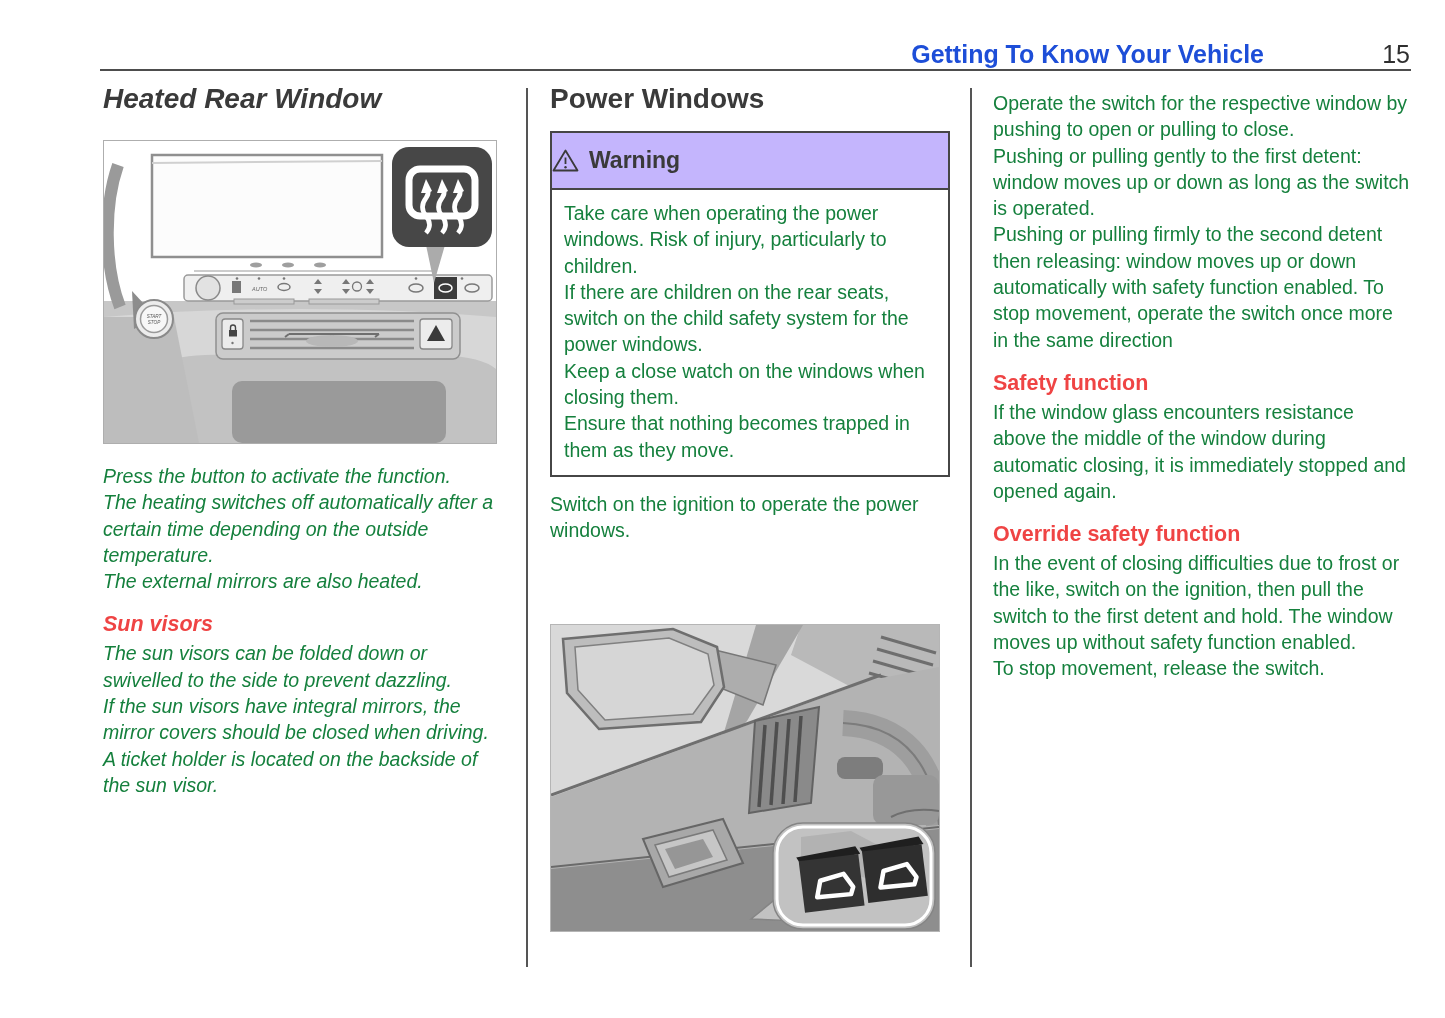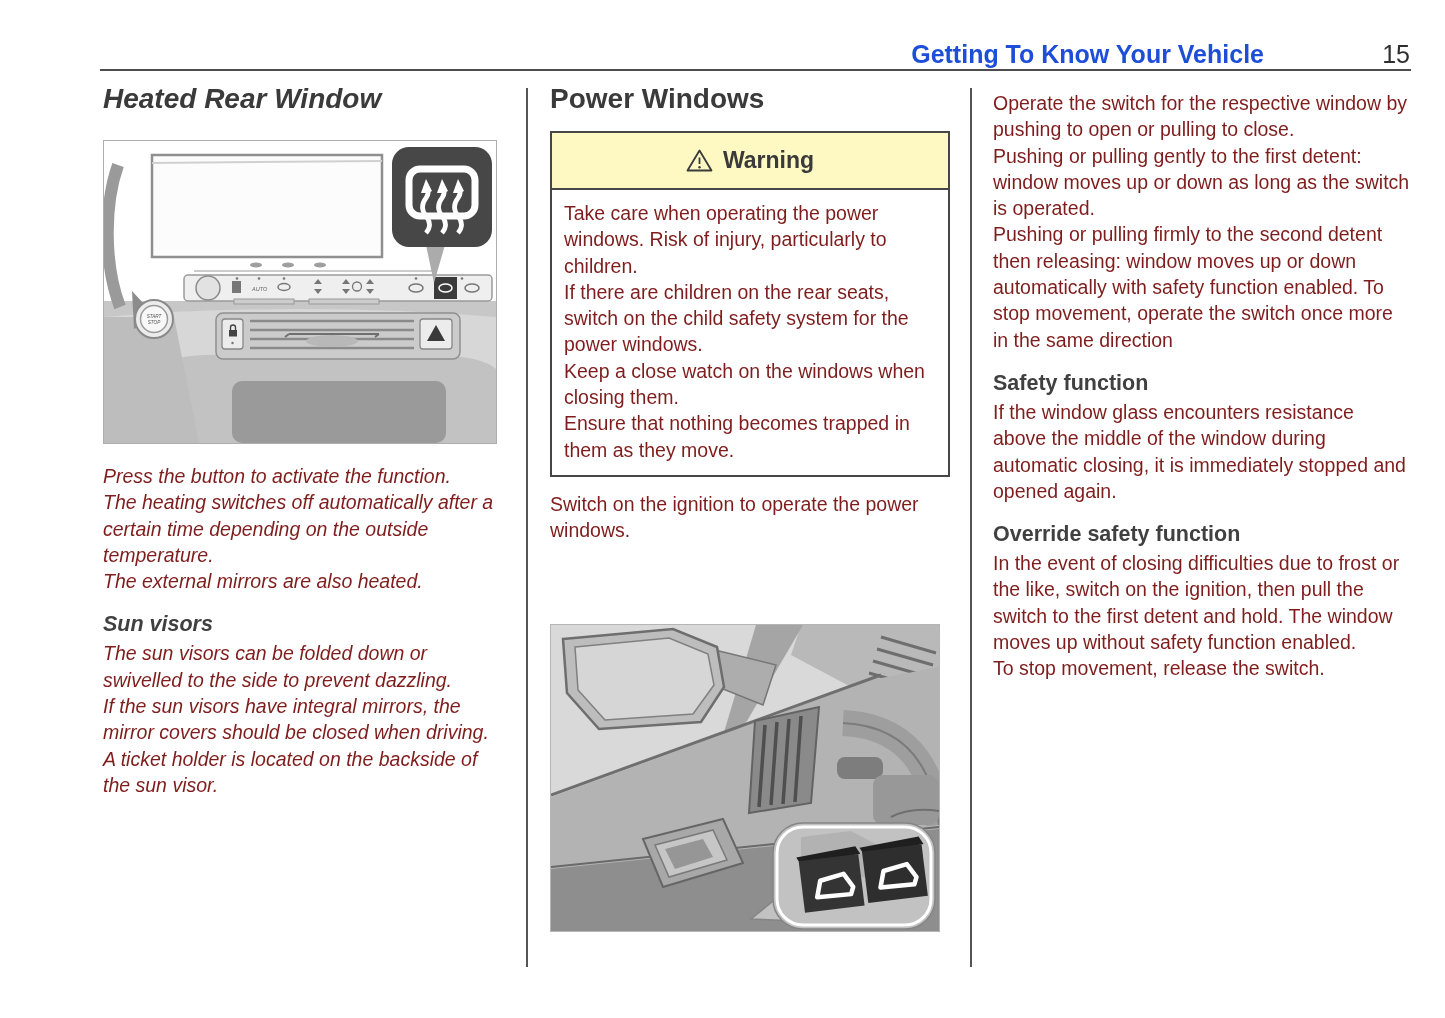--- a/index.html
+++ b/index.html
@@ -9,29 +9,29 @@
   .page-number{position:absolute;top:40px;right:35px;font-size:25px;font-weight:normal;color:#2f2f2f;margin-left:6px;}
   .header-rule{position:absolute;top:69px;left:100px;width:1311px;height:2px;background:#4d4d4d;}
   .vdivider{position:absolute;top:88px;width:2px;height:879px;background:#555555;}
   .vdivider.d1{left:526px;}
   .vdivider.d2{left:970px;}
   .col{position:absolute;top:82px;}
   .col1{left:103px;width:400px;font-style:italic;}
   .col2{left:550px;width:400px;}
   .col3{left:993px;width:418px;top:90px;}
   h1{font-size:28px;line-height:34px;font-weight:bold;margin:0;color:#3a3a3a;}
-  h2{font-size:21.5px;line-height:26px;font-weight:bold;margin:17px 0 3px 0;color:#404040;}
-  p{font-size:19.5px;line-height:26.3px;margin:0;color:#7f1d1d;}
+  h2{font-size:21.5px;line-height:26px;font-weight:bold;margin:17px 0 3px 0;color:#ef4444;}
+  p{font-size:19.5px;line-height:26.3px;margin:0;color:#15803d;}
   figure{margin:0;padding:0;background:#ffffff;}
   .fig1{margin-top:24px;width:392px;height:302px;border:1px solid #aeaeae;}
   .fig2{margin-top:80px;width:388px;height:306px;border:1px solid #b5b5b5;}
   .textblock{margin-top:19px;}
   .warning-box{margin-top:15px;border:2px solid #464646;}
-  .warning-head{background:#fef9c3;border-bottom:2px solid #464646;height:55px;
-        display:flex;align-items:center;justify-content:center;gap:10px;
+  .warning-head{background:#c4b5fd;border-bottom:2px solid #464646;height:55px;
+        display:flex;align-items:center;gap:10px;
         font-size:23px;font-weight:bold;color:#3a3a3a;}
   .warning-body{padding:10px 12px 12px 12px;}
   .after-warning{margin-top:14px;}
   svg{display:block;}
   svg text{font-family:"Liberation Sans",sans-serif;}
 </style>
 </head>
 <body>
 
 <div class="page">

